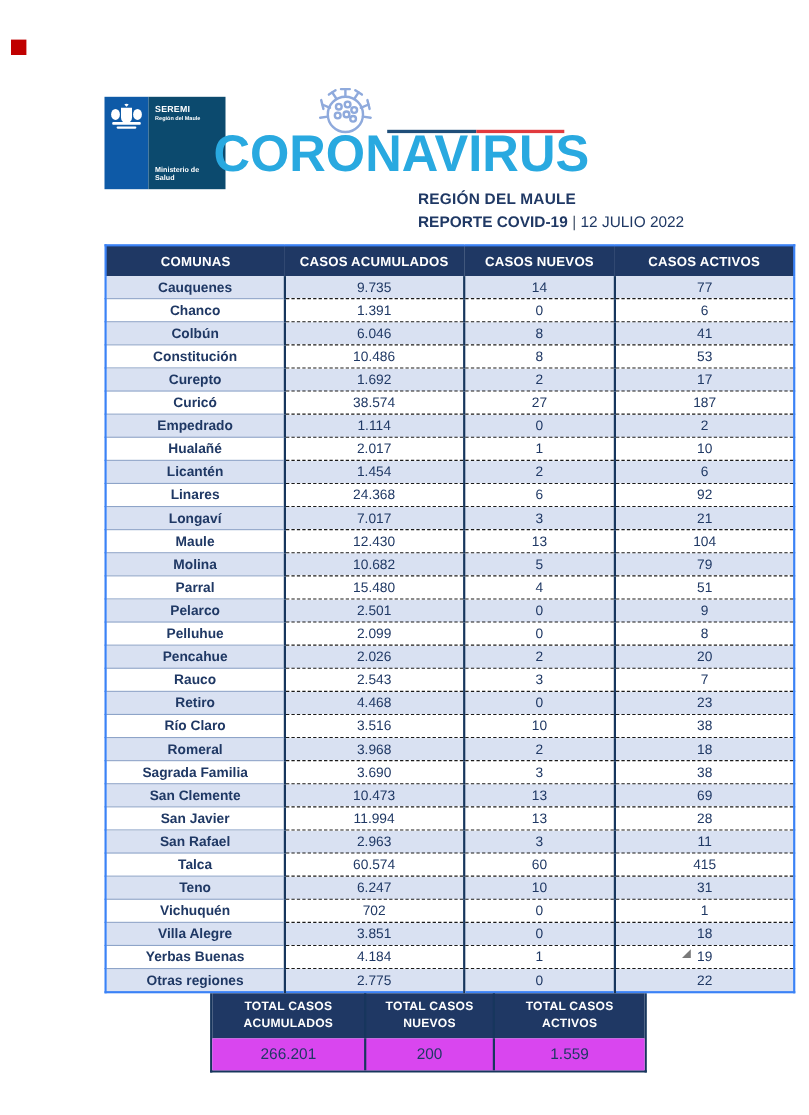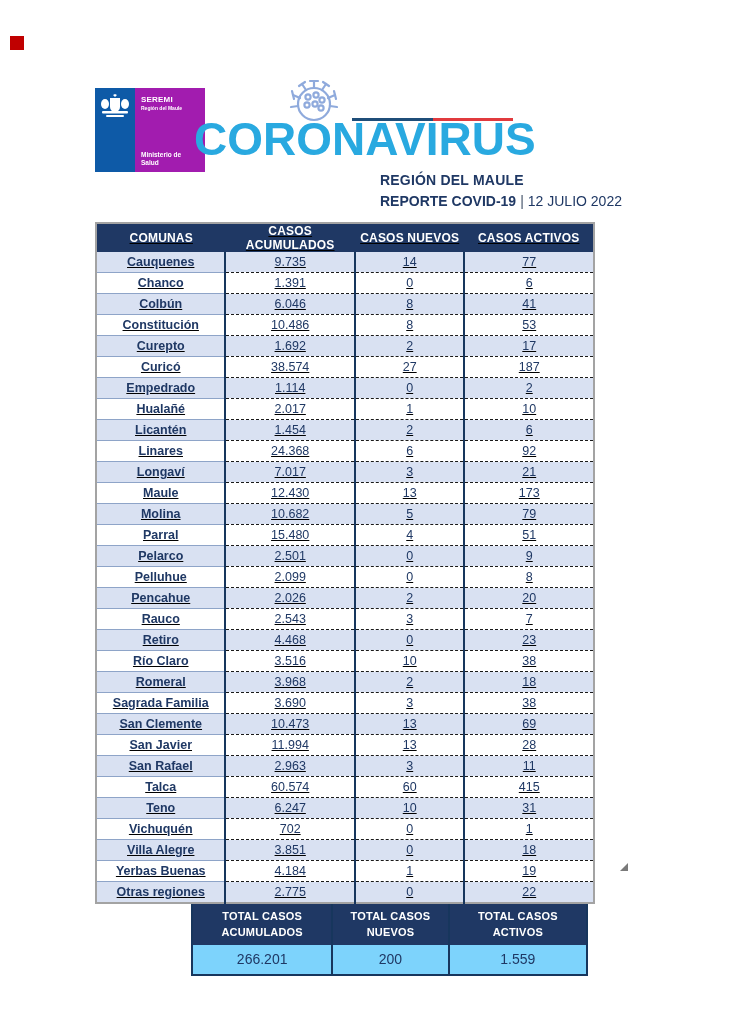--- a/index.html
+++ b/index.html
@@ -6,21 +6,21 @@
   html,body { width:735px; height:1014px; background:#ffffff;
               font-family:"Liberation Sans", sans-serif; }
   .page { position:relative; width:735px; height:1014px; background:#fff; overflow:hidden; }
 
   
   .red-marker { position:absolute; left:10px; top:36px; width:14px; height:14px; background:#C00000; }
 
   
   .logo { position:absolute; left:95px; top:88px; width:110px; height:84px; display:flex; }
   .logo-blue { width:40px; height:100%; background:#0E5AA7; display:flex; justify-content:center; padding-top:6px; }
-  .logo-red  { width:70px; height:100%; background:#a21caf; color:#fff; padding:7px 5px 5px 6px;
+  .logo-red  { width:70px; height:100%; background:#0c4a6e; color:#fff; padding:7px 5px 5px 6px;
                display:flex; flex-direction:column; }
   .logo-red .seremi   { font-size:8px; font-weight:bold; letter-spacing:.2px; }
   .logo-red .regionlb { font-size:5px; font-weight:bold; margin-top:1px; }
   .logo-red .ministry { font-size:6.5px; font-weight:bold; margin-top:auto; line-height:1.25; width:42px; }
 
   
   .virus { position:absolute; left:281px; top:76px; width:66px; height:46px; overflow:hidden; }
 
   
   .brand { position:absolute; left:194px; top:112px; width:315px; font-size:46px; font-weight:800;
@@ -32,40 +32,40 @@
 
   
   .region-title { position:absolute; left:380px; top:172px; font-size:14px; font-weight:bold; color:#1F3864; letter-spacing:.2px; }
   .report-line  { position:absolute; left:380px; top:193px; font-size:14px; color:#1F3864; }
   .report-line .bold { font-weight:bold; }
   .report-line .sep  { font-weight:400; padding:0 4px; color:#44546A; }
   .report-line .date { font-weight:400; }
 
   
   .table-wrap { position:absolute; left:95px; top:222px; width:536px; }
-  table.main { width:500px; border-collapse:collapse; table-layout:fixed; border:2px solid #a3a3a3;text-decoration:underline; }
+  table.main { width:628px; border-collapse:collapse; table-layout:fixed; border:2px solid #3b82f6; }
   table.main col.c1 { width:26%; } table.main col.c2 { width:26%; }
   table.main col.c3 { width:22%; } table.main col.c4 { width:26%; }
   table.main th { background:#1F3864; color:#fff; font-size:12px; font-weight:bold; height:28px;
                   text-align:center; letter-spacing:.2px; }
   table.main td { height:20px; font-size:12.5px; color:#1F3864; text-align:center; line-height:20px;
                   overflow:hidden; white-space:nowrap; }
   table.main td.comuna { font-weight:bold; border-bottom:1px solid #8EA4C8; }
   table.main td.num    { border-bottom:1px dashed #1a1a1a; }
   table.main td + td   { border-left:2px solid #17365D; }
   table.main tbody tr:nth-child(odd) td { background:#D9E1F2; }
   table.main tbody tr:nth-child(even) td { background:#ffffff; }
   table.main tbody tr:last-child td { border-bottom:none; }
 
   
   .totals { margin-left:96px; width:397px; border:2px solid #17365D; border-top:none; }
   .totals-head { display:grid; grid-template-columns:35.2% 29.6% 35.2%; background:#1F3864; }
   .totals-head .tcell { color:#fff; font-size:11px; font-weight:bold; text-align:center;
                         padding:5px 2px 4px 2px; line-height:1.45; letter-spacing:.2px; }
-  .totals-vals { display:grid; grid-template-columns:35.2% 29.6% 35.2%; background:#7dd3fc; }
+  .totals-vals { display:grid; grid-template-columns:35.2% 29.6% 35.2%; background:#d946ef; }
   .totals-vals .vcell { color:#1F3864; font-size:14px; text-align:center; height:29px; line-height:29px; }
   .totals-vals .vcell + .vcell, .totals-head .tcell + .tcell { border-left:2px solid #17365D; }
 
   
   .corner-triangle { position:absolute; right:3px; top:641px; width:0; height:0;
                      border-bottom:8px solid #7a7a7a; border-left:8px solid transparent; }
 </style>
 </head>
 <body>
 
@@ -208,21 +208,21 @@
           <tr>
     <td class="comuna">Longaví</td>
     <td class="num">7.017</td>
     <td class="num">3</td>
     <td class="num">21</td>
   </tr>
           <tr>
     <td class="comuna">Maule</td>
     <td class="num">12.430</td>
     <td class="num">13</td>
-    <td class="num">173</td>
+    <td class="num">104</td>
   </tr>
           <tr>
     <td class="comuna">Molina</td>
     <td class="num">10.682</td>
     <td class="num">5</td>
     <td class="num">79</td>
   </tr>
           <tr>
     <td class="comuna">Parral</td>
     <td class="num">15.480</td>

